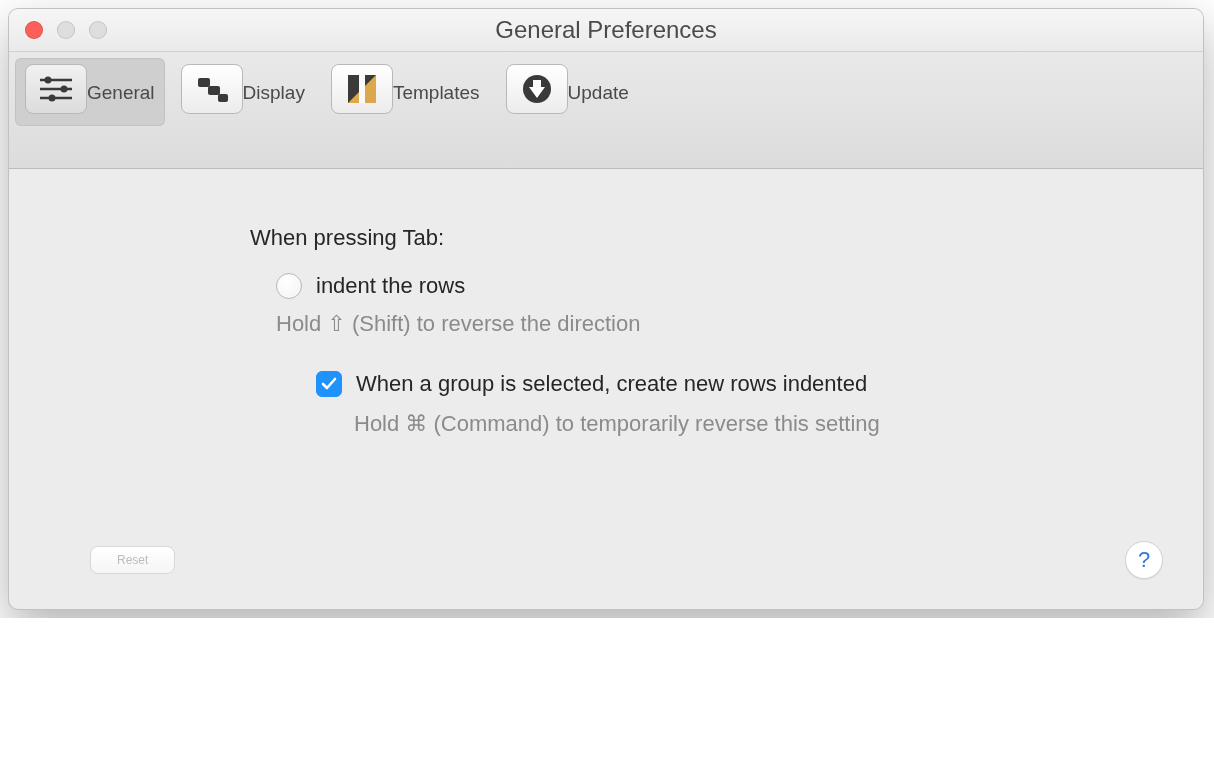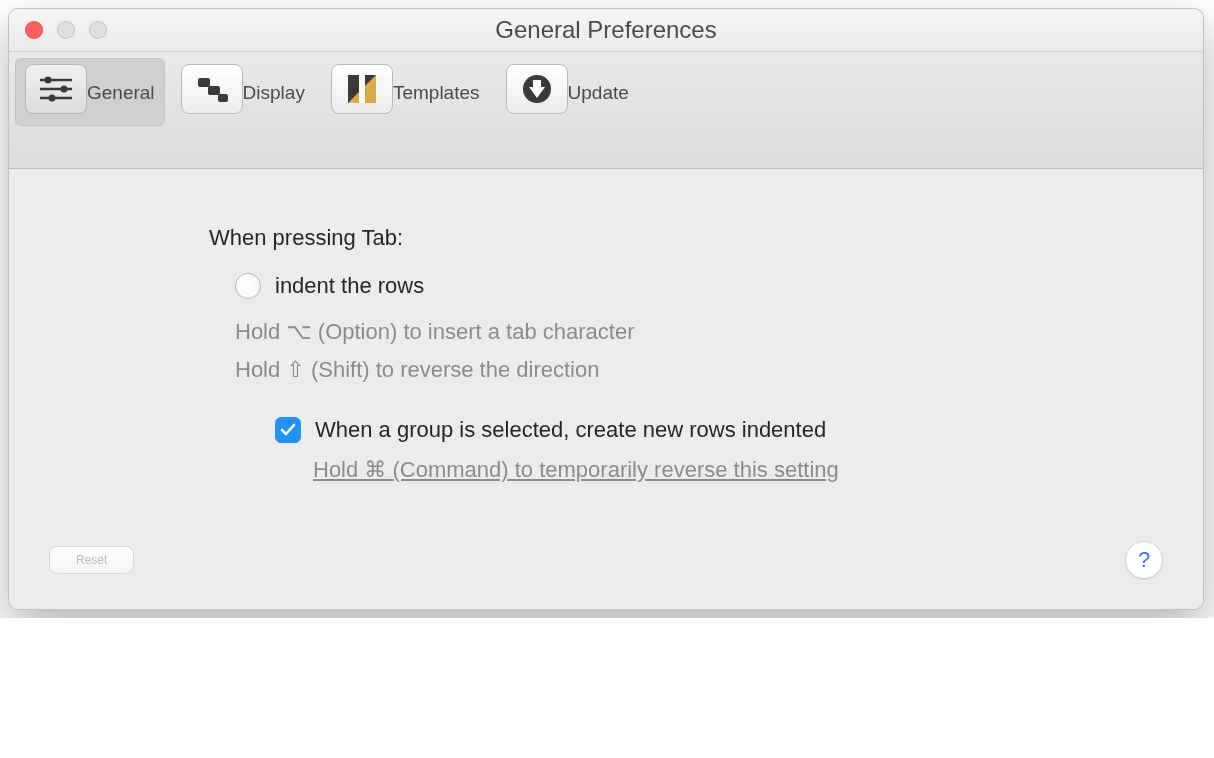--- a/index.html
+++ b/index.html
@@ -91,20 +91,21 @@
     color: #4a4a4a;
   }
 
   
   .content {
     background: #ececec;
     padding: 56px 40px 36px 200px;
     min-height: 440px;
     position: relative;
     box-sizing: border-box;
+    margin-left: 41px;
   }
   .section-heading {
     font-size: 22px;
     color: #262626;
     margin-bottom: 22px;
   }
   .radio-row, .check-row {
     display: flex;
     align-items: center;
     margin-bottom: 10px;
@@ -147,21 +148,21 @@
   }
   .checkbox svg { width: 18px; height: 18px; }
 
   .hint {
     font-size: 22px;
     color: #8b8b8b;
     margin-left: 26px;
     margin-top: 20px;
     margin-bottom: 4px;
   }
-  .hint.sub { margin-left: 104px; margin-top: 14px; text-decoration: underline; }
+  .hint.sub { margin-left: 104px; margin-top: 14px; }
 
   .spacer-30 { height: 30px; }
 
   
   .footer {
     position: absolute;
     left: 40px;
     right: 40px;
     bottom: 30px;
     display: flex;
@@ -255,21 +256,20 @@
   <div class="content">
 
     <div class="section-heading">When pressing Tab:</div>
 
     <div class="radio-row">
       <div class="radio off"></div>
       <span>indent the rows</span>
     </div>
 
 
-    <div class="hint">Hold ⌥ (Option) to insert a tab character</div>
     <div class="hint" style="margin-top:12px;">Hold ⇧ (Shift) to reverse the direction</div>
 
     <div class="spacer-30"></div>
 
     <div class="check-row">
       <div class="checkbox">
         <svg viewBox="0 0 18 18">
             <polyline points="3,9 7,13 15,4" fill="none" stroke="#ffffff" stroke-width="2.6" stroke-linecap="round" stroke-linejoin="round"></polyline>
           </svg>
       </div>

